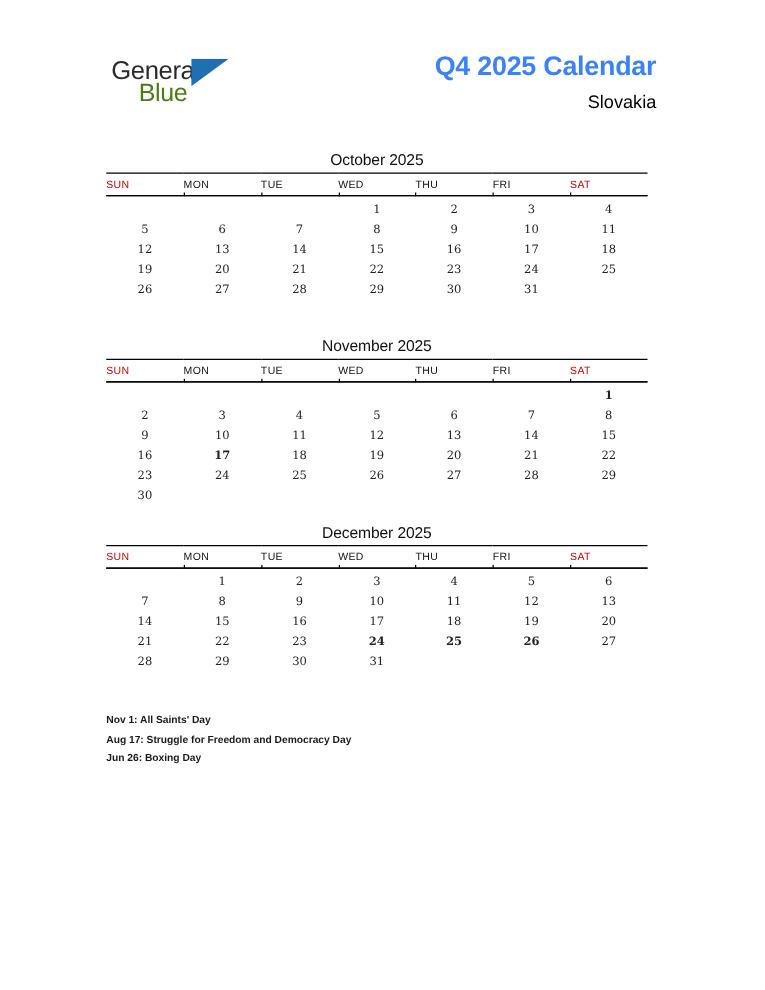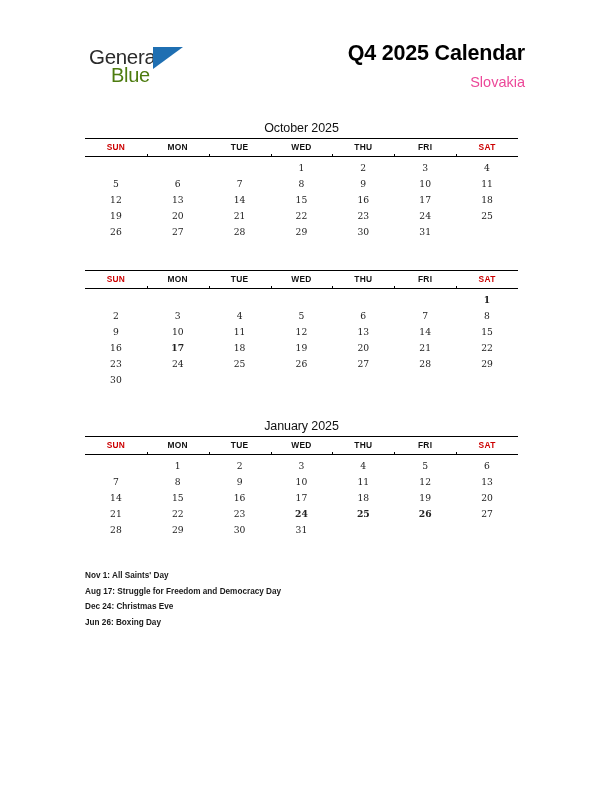--- a/index.html
+++ b/index.html
@@ -69,28 +69,28 @@
 
   .title-block {
     position: absolute;
     right: 0;
     top: 0;
     text-align: right;
   }
   .cal-title {
     font-size: 21.5px;
     font-weight: bold;
-    color: #000000;
+    color: #3b82f6;
     letter-spacing: -0.2px;
     line-height: 26px;
     white-space: nowrap;
   }
   .cal-subtitle {
     font-size: 14.5px;
-    color: #ec4899;
+    color: #000000;
     line-height: 20px;
     margin-top: 6px;
     white-space: nowrap;
   }
 
   
   .month {
     position: absolute;
     left: 85px;
     width: 433px;
@@ -109,25 +109,25 @@
     line-height: 15px;
   }
 
   table.cal {
     width: 433px;
     border-collapse: collapse;
     table-layout: fixed;
   }
   table.cal thead th {
     font-size: 8.4px;
-    font-weight: bold;
+    font-weight: normal;
     font-family: "Liberation Sans", sans-serif;
     letter-spacing: 0.3px;
     padding: 3px 0 3.5px 0;
-    text-align: center;
+    text-align: left;
     color: #111111;
     border-top: 1px solid #000000;
     border-bottom: 1.6px solid #000000;
   }
   table.cal thead th.wk {
     color: #cc0000;
   }
   table.cal thead th + th {
     border-left: 1px solid #0f766e;
     border-left-width: 0;
@@ -255,20 +255,21 @@
             <td class="">28</td>
             <td class="">29</td>
             <td class="">30</td>
             <td class="">31</td>
             <td class="empty"></td>
           </tr>
         </tbody>
       </table>
     </div>
   <div class="month" id="month-1">
+      <div class="month-title">November 2025</div>
       <table class="cal">
         <thead>
           <tr>
             <th class="wk">SUN</th>
             <th>MON</th>
             <th>TUE</th>
             <th>WED</th>
             <th>THU</th>
             <th>FRI</th>
             <th class="wk">SAT</th>
@@ -326,21 +327,21 @@
             <td class="empty"></td>
             <td class="empty"></td>
             <td class="empty"></td>
             <td class="empty"></td>
             <td class="empty"></td>
           </tr>
         </tbody>
       </table>
     </div>
   <div class="month" id="month-2">
-      <div class="month-title">January 2025</div>
+      <div class="month-title">December 2025</div>
       <table class="cal">
         <thead>
           <tr>
             <th class="wk">SUN</th>
             <th>MON</th>
             <th>TUE</th>
             <th>WED</th>
             <th>THU</th>
             <th>FRI</th>
             <th class="wk">SAT</th>
@@ -392,17 +393,16 @@
             <td class="empty"></td>
             <td class="empty"></td>
           </tr>
         </tbody>
       </table>
     </div>
 
   <div class="holidays" id="holiday-list">
       <div class="holiday-line">Nov 1: All Saints' Day</div>
       <div class="holiday-line">Aug 17: Struggle for Freedom and Democracy Day</div>
-      <div class="holiday-line">Dec 24: Christmas Eve</div>
       <div class="holiday-line">Jun 26: Boxing Day</div>
     </div>
 
 </div>
 
 </body></html>

